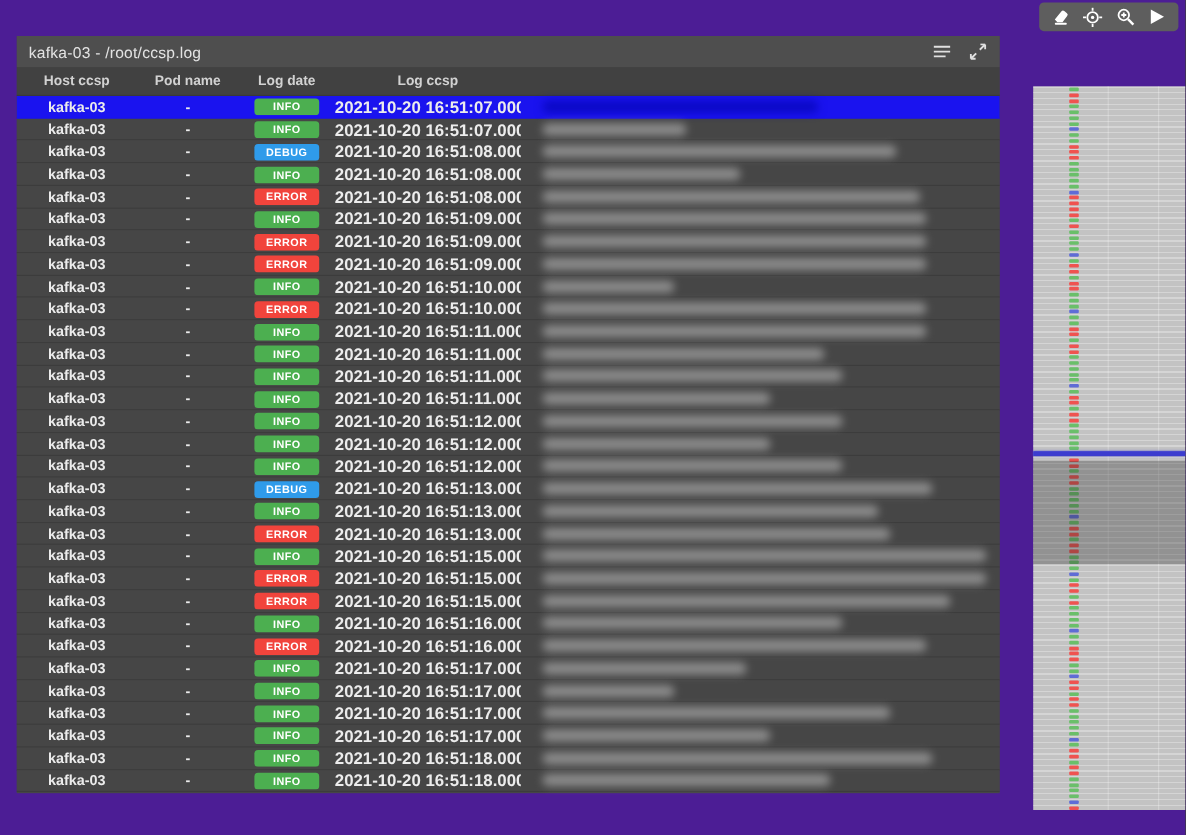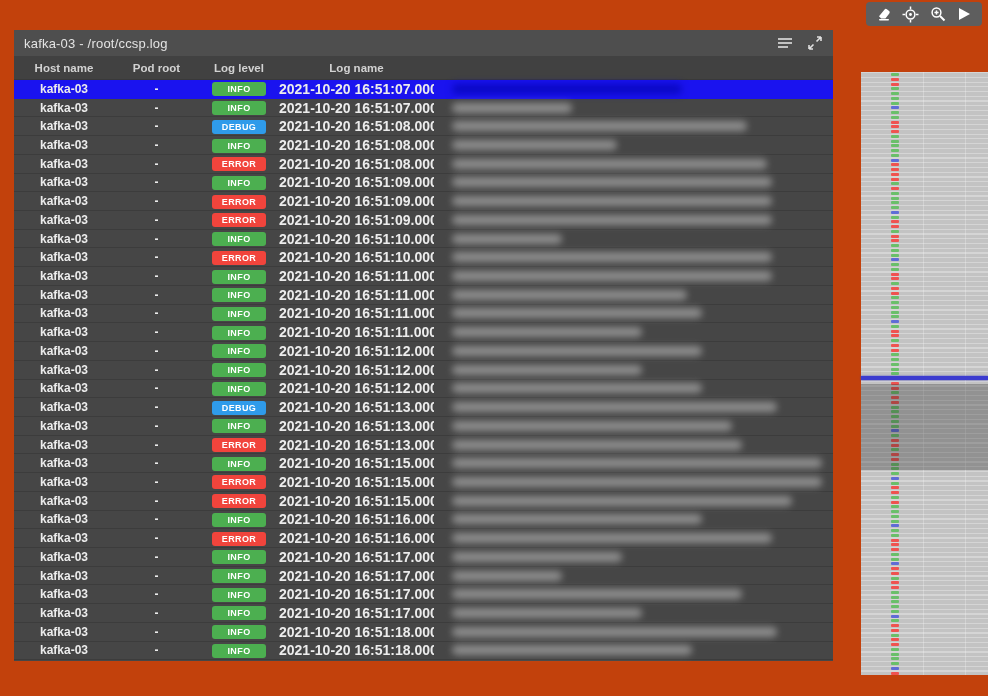--- a/index.html
+++ b/index.html
@@ -1,16 +1,16 @@
 <!DOCTYPE html>
 <html><head>
 <meta charset="utf-8">
 <style>
   html,body{margin:0;padding:0;background:#393939;font-family:"Liberation Sans",sans-serif;}
-  #stage{position:relative;width:988px;height:696px;background:#c2410c;overflow:hidden;}
+  #stage{position:relative;width:988px;height:696px;background:#4c1d95;overflow:hidden;}
 
   
   .log-panel{position:absolute;left:14px;top:30px;width:819px;height:631px;background:#464646;}
   .titlebar{height:26px;background:#4e4e4e;display:flex;align-items:center;padding:0 10px;box-sizing:border-box;}
   .titlebar .title{color:#e3e3e3;font-size:13px;flex:1;letter-spacing:.2px;}
   .titlebar .tb-icons{display:flex;gap:14px;align-items:center;}
   .icon-btn{width:16px;height:16px;display:flex;align-items:center;justify-content:center;cursor:pointer;}
   .icon-btn svg{display:block;}
 
   .header-row{height:24px;background:#414141;display:grid;grid-template-columns:100px 85px 80px 155px 1fr;align-items:center;border-bottom:1px solid #393939;box-sizing:border-box;}
@@ -66,24 +66,24 @@
         <span class="icon-btn">
           <svg width="14" height="14" viewBox="0 0 14 14" stroke="#e0e0e0" stroke-width="1.6" fill="none">
             <path d="M8.5 5.5 L13 1 M13 1 h-4 M13 1 v4"></path>
             <path d="M5.5 8.5 L1 13 M1 13 h4 M1 13 v-4"></path>
           </svg>
         </span>
       </span>
     </div>
 
     <div class="header-row">
-      <span class="hcell">Host name</span>
-      <span class="hcell">Pod root</span>
-      <span class="hcell">Log level</span>
-      <span class="hcell">Log name</span>
+      <span class="hcell">Host ccsp</span>
+      <span class="hcell">Pod name</span>
+      <span class="hcell">Log date</span>
+      <span class="hcell">Log ccsp</span>
     </div>
 
     <div class="tbody">
         <div class="row selected">
           <div class="cell host">kafka-03</div>
           <div class="cell pod">-</div>
           <div class="cell level"><span class="badge" style="background: rgb(76, 175, 80);">INFO</span></div>
           <div class="cell date">2021-10-20 16:51:07.000</div>
           <div class="msgcell">
             <div class="msg-blob" style="width: 230px;"></div>

